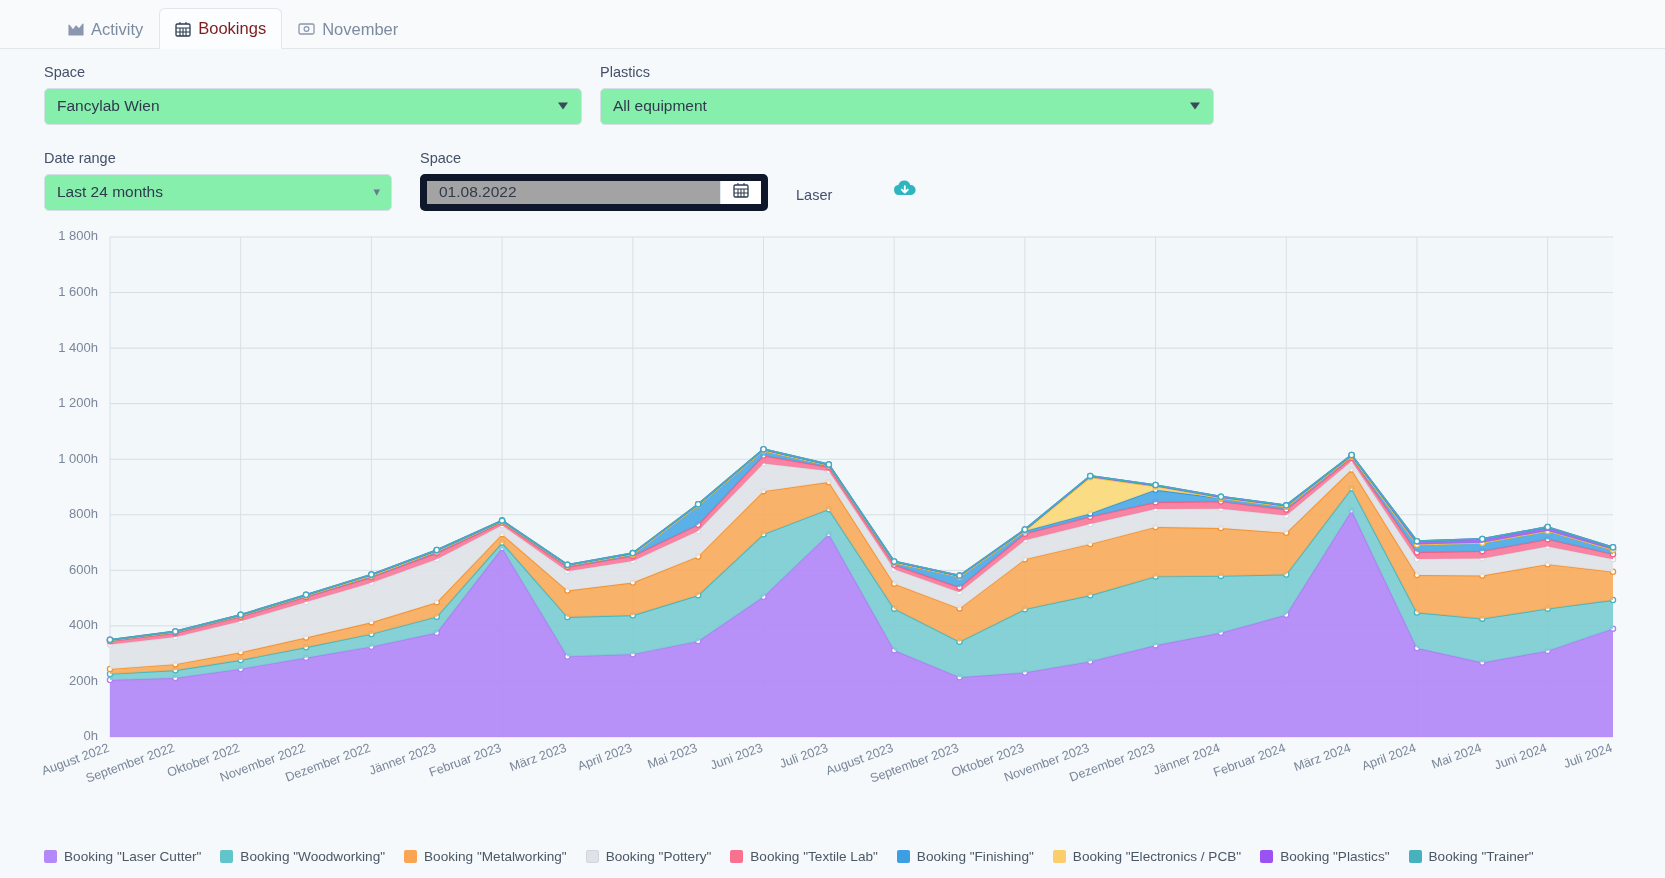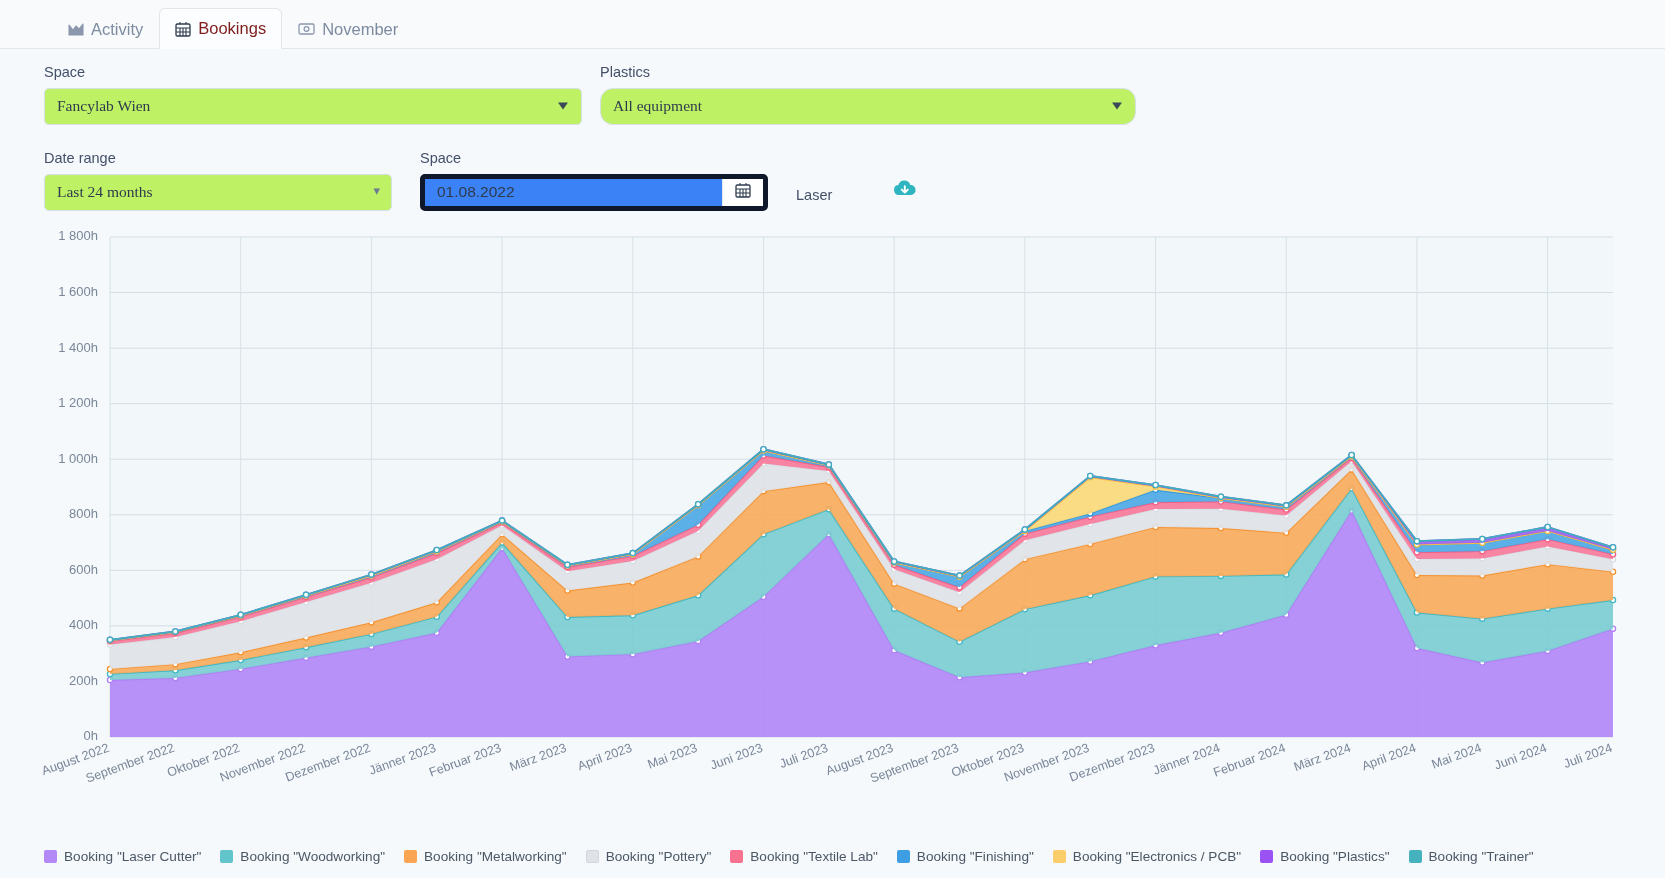--- a/index.html
+++ b/index.html
@@ -54,57 +54,56 @@
 
   .fgroup { display: flex; flex-direction: column; }
   .flabel {
     font-size: 14.5px;
     color: #44506a;
     margin-bottom: 7px;
     line-height: 1.1;
   }
   .ctrl {
     height: 37px;
-    background: #bef264;
+    background: #86efac;
     border: 1px solid #d6dee8;
     border-radius: 5px;
     display: flex;
     align-items: center;
     padding: 0 12px;
     font-size: 15.5px;
     color: #2f3b4d;
     position: relative;
-    font-family: Liberation Serif, serif;
   }
   .ctrl.select { padding-right: 32px; }
   .ctrl .caret {
     position: absolute;
     right: 13px; top: 50%;
     transform: translateY(-50%);
     width: 0; height: 0;
     border-left: 5.5px solid transparent;
     border-right: 5.5px solid transparent;
     border-top: 7px solid #3c4858;
   }
   .ctrl .chev {
     position: absolute; right: 11px; top: 50%;
     transform: translateY(-55%);
     font-size: 13px; color: #6b7a90;
   }
   #space-select { width: 538px; }
-  #equipment-select { width: 536px; border-radius: 13px; }
+  #equipment-select { width: 614px; }
   #daterange-select { width: 348px; }
 
   .datewrap {
     display: flex;
     width: 348px;
     height: 37px;
-    border: 5px solid #0f172a;
+    border: 7px solid #0f172a;
     border-radius: 5px;
-    background: #3b82f6;
+    background: #a3a3a3;
     overflow: hidden;
   }
   .datewrap .dval {
     flex: 1;
     display: flex; align-items: center;
     padding: 0 12px;
     font-size: 15.5px;
     color: #2f3b4d;
   }
   .datewrap .dbtn {

